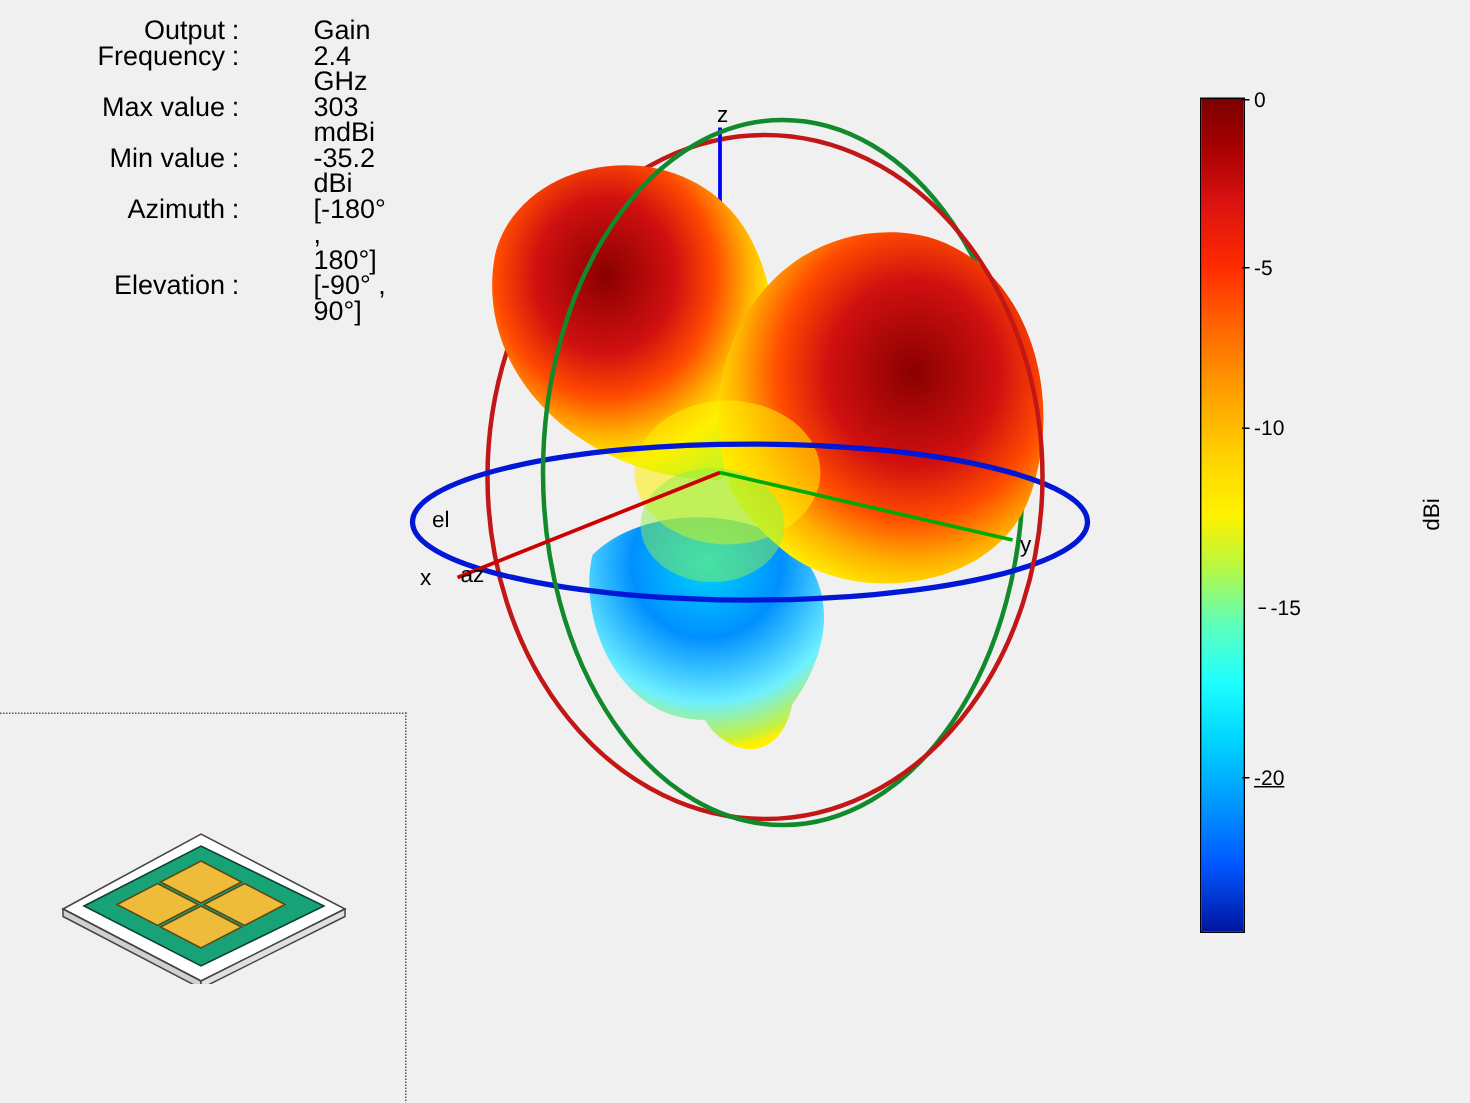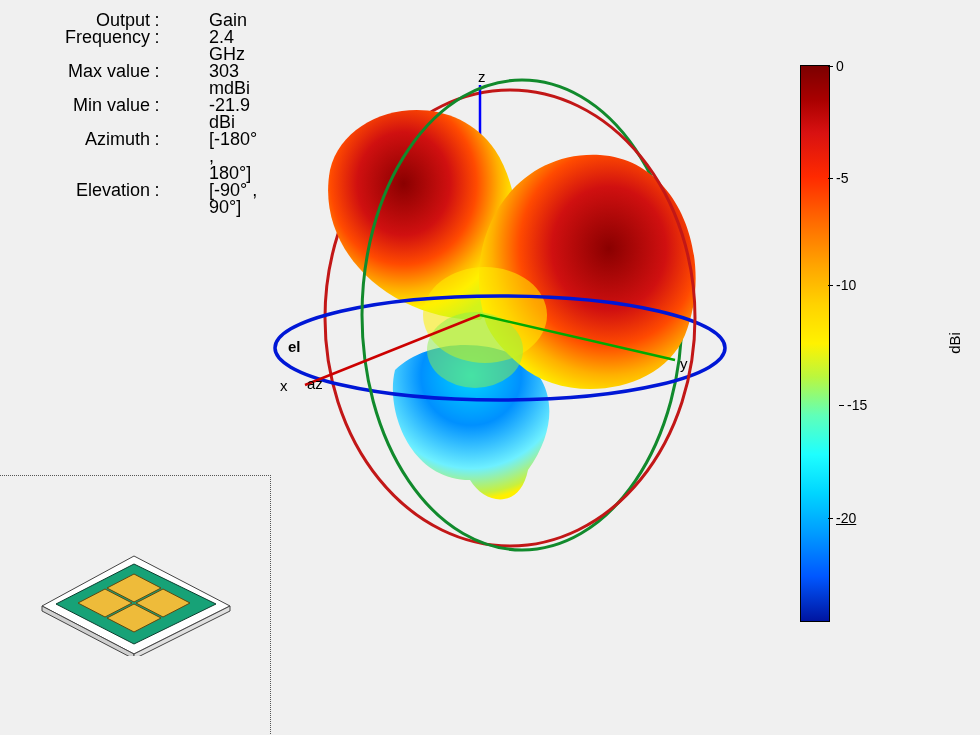--- a/index.html
+++ b/index.html
@@ -180,21 +180,21 @@
       <span class="info-value">2.4 GHz</span>
     </div>
     <div class="info-row">
       <span class="info-label">Max value</span>
       <span class="info-sep">:</span>
       <span class="info-value">303 mdBi</span>
     </div>
     <div class="info-row">
       <span class="info-label">Min value</span>
       <span class="info-sep">:</span>
-      <span class="info-value">-21.9 dBi</span>
+      <span class="info-value">-35.2 dBi</span>
     </div>
     <div class="info-row">
       <span class="info-label">Azimuth</span>
       <span class="info-sep">:</span>
       <span class="info-value">[-180° , 180°]</span>
     </div>
     <div class="info-row">
       <span class="info-label">Elevation</span>
       <span class="info-sep">:</span>
       <span class="info-value">[-90° , 90°]</span>
@@ -270,21 +270,21 @@
       <line x1="220" y1="255" x2="45" y2="325" stroke="#cc0000" stroke-width="2.5"></line>
 
       <line x1="220" y1="255" x2="415" y2="300" stroke="#00aa00" stroke-width="2.5"></line>
 
     </svg>
 
     <span class="axis-label" style="left:218px; top:8px;">z</span>
     <span class="axis-label" style="left:20px; top:317px;">x</span>
     <span class="axis-label" style="left:420px; top:295px;">y</span>
     <span class="axis-label" style="left:47px; top:315px;text-align:right;">az</span>
-    <span class="axis-label" style="left:28px; top:278px;font-weight:bold;">el</span>
+    <span class="axis-label" style="left:28px; top:278px;">el</span>
   </div>
 
   <div class="colorbar-area">
     <div class="colorbar"></div>
     <div class="cb-ticks">
       <div class="cb-tick" style="top:1px;">0</div>
       <div class="cb-tick" style="top:113px;">-5</div>
       <div class="cb-tick" style="top:220px;">-10</div>
       <div class="cb-tick" style="top:340px;margin-left:11px;">-15</div>
       <div class="cb-tick" style="top:453px;text-decoration:underline;">-20</div>

